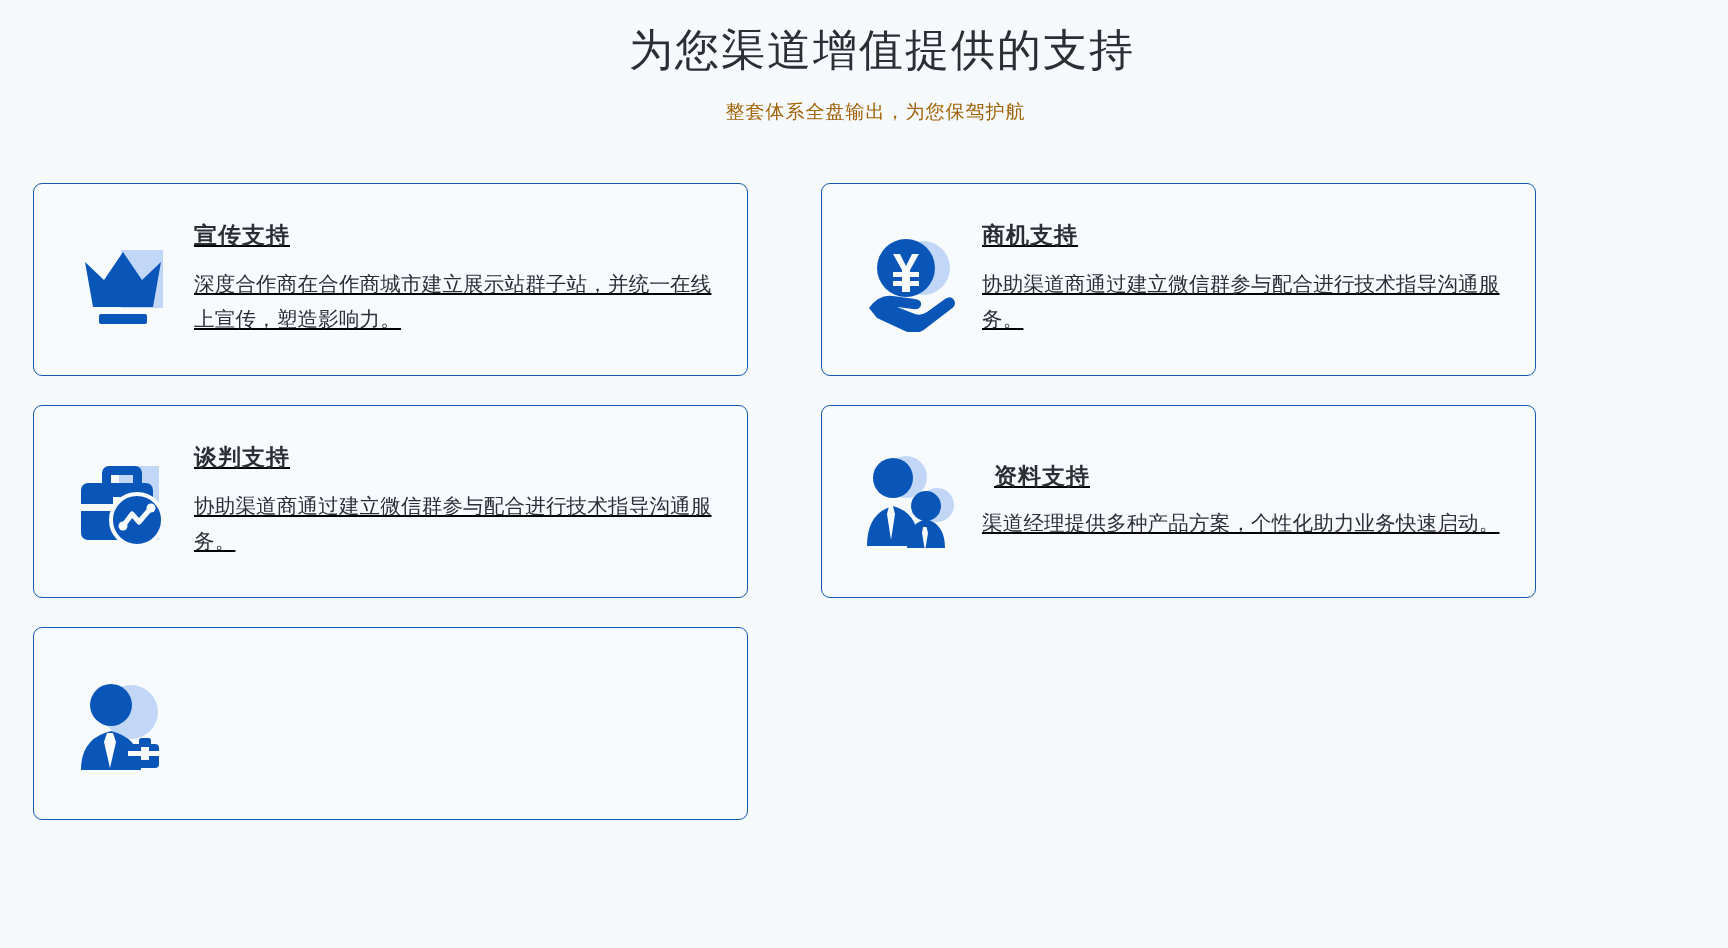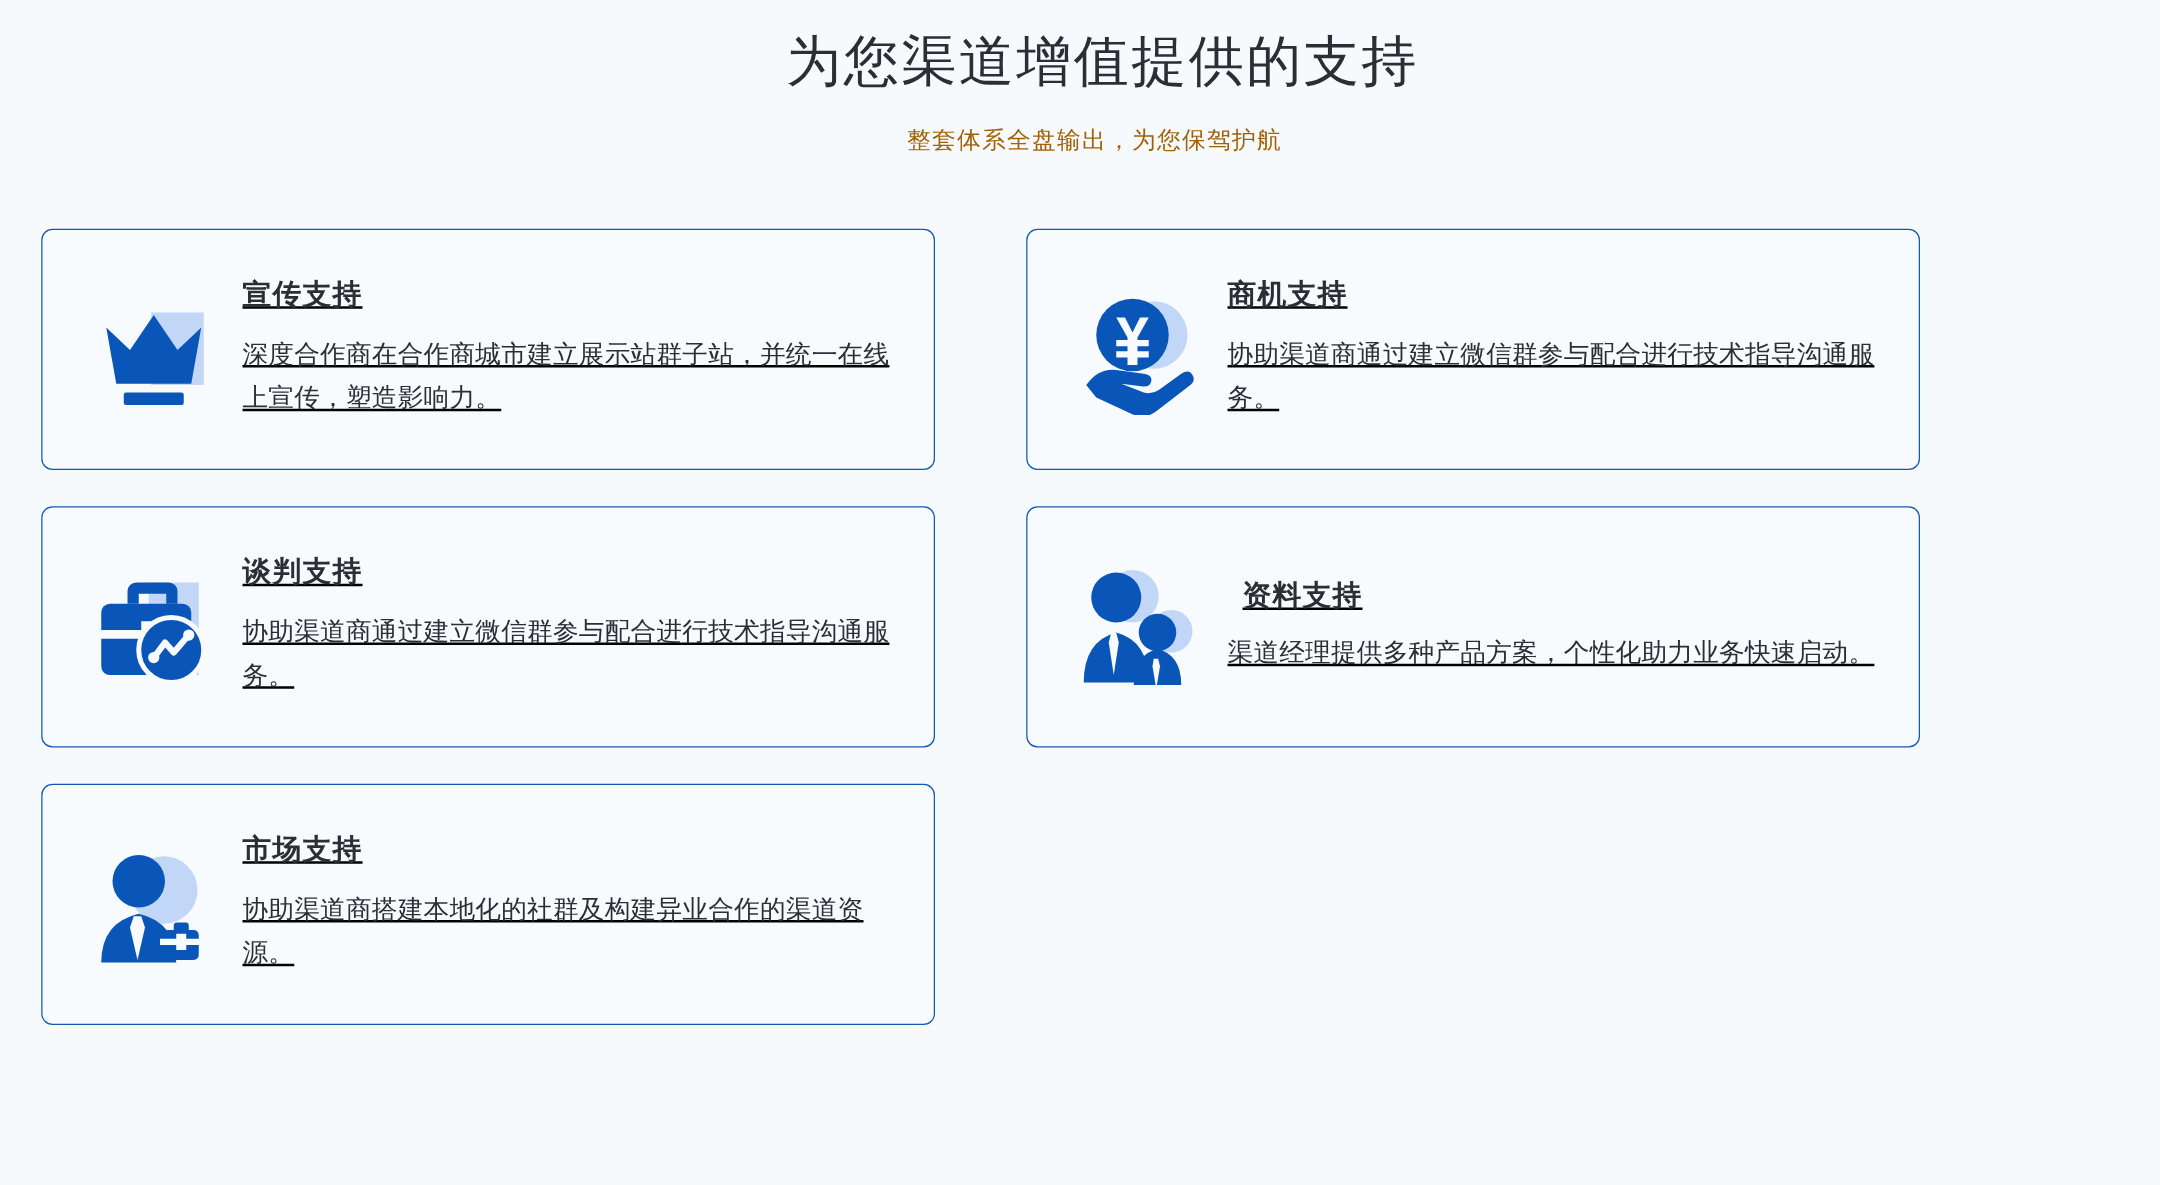--- a/index.html
+++ b/index.html
@@ -185,20 +185,16 @@
           <circle cx="60" cy="40" r="27" fill="#c2d7f7"></circle>
           <circle cx="40" cy="33" r="21" fill="#0a56b8"></circle>
           <path d="M10 98 q0 -32 30 -39 q30 7 30 39 Z" fill="#0a56b8"></path>
           <path d="M36 61 l6 0 l3 9 l-6 26 l-6 -26 Z" fill="#f8fbfe"></path>
           <rect x="68" y="66" width="12" height="8" rx="2.5" fill="#0a56b8"></rect>
           <rect x="60" y="72" width="28" height="24" rx="4" fill="#0a56b8"></rect>
           <rect x="57" y="79" width="34" height="5" fill="#f8fbfe"></rect>
           <rect x="70" y="75" width="8" height="13" fill="#f8fbfe"></rect>
         </svg>
       </div>
-      <div class="card-body">
-        <div class="card-title">市场支持</div>
-        <div class="card-desc">协助渠道商搭建本地化的社群及构建异业合作的渠道资源。</div>
-      </div>
     </div>
 
   </div>
 </div>
 
 </body></html>

